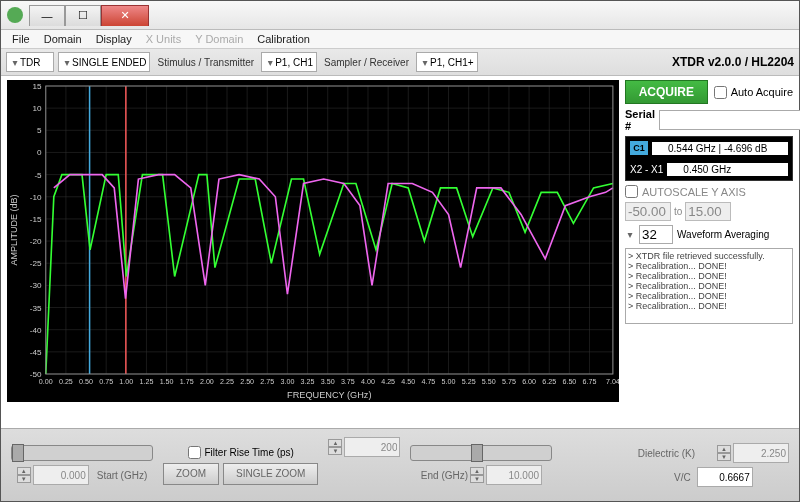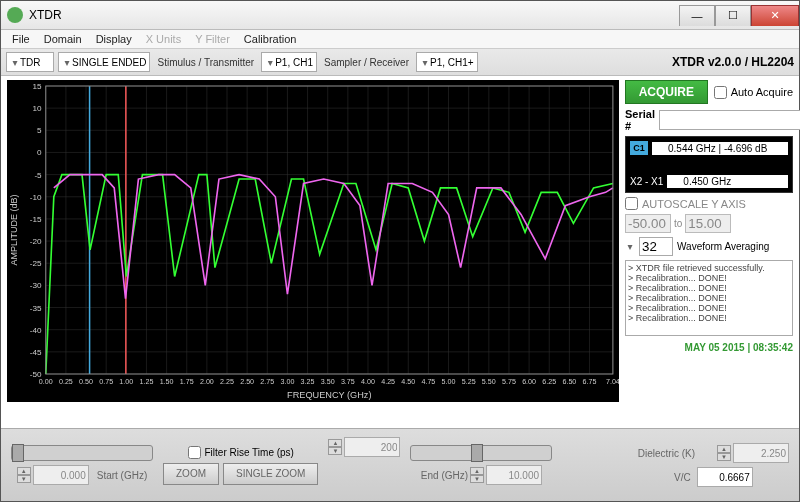--- a/index.html
+++ b/index.html
@@ -21,21 +21,21 @@
 .lbl{color:#333;padding:0 3px}
 .main{flex:1;display:flex;padding:4px 6px 0 6px}
 .chartarea{flex:1;min-width:0;position:relative}
 .side{width:168px;margin-left:6px;display:flex;flex-direction:column;gap:4px}
 svg.chart{display:block;background:#000;width:100%;height:322px}
 .acq{height:22px;background:linear-gradient(#4b4,#393);color:#fff;font-weight:bold;display:flex;align-items:center;justify-content:center;border:1px solid #272;font-size:12px}
 .chk{display:flex;align-items:center;gap:4px}
 .chk input{margin:0}
 .serial{display:flex;align-items:center;gap:4px}
 .serial input{flex:1;height:16px;border:1px solid #aaa}
-.cursor-box{background:#000;padding:4px;display:flex;flex-direction:column;gap:20px;border:1px solid #333}
+.cursor-box{background:#000;padding:4px;display:flex;flex-direction:column;gap:8px;border:1px solid #333}
 .crow{display:flex;align-items:center;gap:4px;font-size:10px}
 .ctag{width:18px;height:14px;display:flex;align-items:center;justify-content:center;color:#000;font-weight:bold;font-size:9px}
 .ctag.c1{background:#4ad}
 .ctag.c2{background:#e55}
 .cval{flex:1;background:#fff;padding:1px 16px;color:#000}
 .diff{color:#fff}
 .diff .cval{color:#000}
 .yscale{display:flex;align-items:center;gap:3px;font-size:10px;color:#888}
 .yscale input{width:40px;height:15px;border:1px solid #bbb;background:#eee;color:#888}
 .avg{display:flex;align-items:center;gap:4px;font-size:10px}
@@ -52,34 +52,33 @@
 .btn{height:20px;padding:0 12px;background:linear-gradient(#eee,#ccc);border:1px solid #888;display:flex;align-items:center;font-size:10px}
 .slider{width:140px;height:14px;background:#d0d0d0;border:1px solid #888;border-radius:3px;position:relative}
 .slider .thumb{position:absolute;width:10px;height:16px;background:#aaa;border:1px solid #666;top:-2px}
 </style>
 </head>
 <body>
 
 <div class="window">
   <div class="titlebar">
     <div class="icon"></div>
-    <div class="title">XTDR</div>
     <div class="winbtns">
       <div class="winbtn min">—</div>
       <div class="winbtn max">☐</div>
       <div class="winbtn close">✕</div>
     </div>
   </div>
 
   <div class="menubar">
     <span class="mitem">File</span>
     <span class="mitem">Domain</span>
     <span class="mitem">Display</span>
     <span class="mitem disabled">X Units</span>
-    <span class="mitem disabled">Y Filter</span>
+    <span class="mitem disabled">Y Domain</span>
     <span class="mitem">Calibration</span>
   </div>
 
   <div class="toolbar">
     <div class="dd">
         <span class="chev">▾</span>
         <span class="val">TDR</span>
       </div>
     <div class="dd">
         <span class="chev">▾</span>
@@ -235,21 +234,20 @@
         <span>Waveform Averaging</span>
       </div>
       <div class="log" id="log">
           <div>&gt; XTDR file retrieved successfully.</div>
           <div>&gt; Recalibration... DONE!</div>
           <div>&gt; Recalibration... DONE!</div>
           <div>&gt; Recalibration... DONE!</div>
           <div>&gt; Recalibration... DONE!</div>
           <div>&gt; Recalibration... DONE!</div>
         </div>
-      <div class="ts">MAY 05 2015 | 08:35:42</div>
     </div>
   </div>
 
   <div class="bottom">
     <div class="bgrp">
       <div class="slider">
           <div class="thumb" style="left:0"></div>
         </div>
       <div class="spin">
           <div class="spinbtns">

